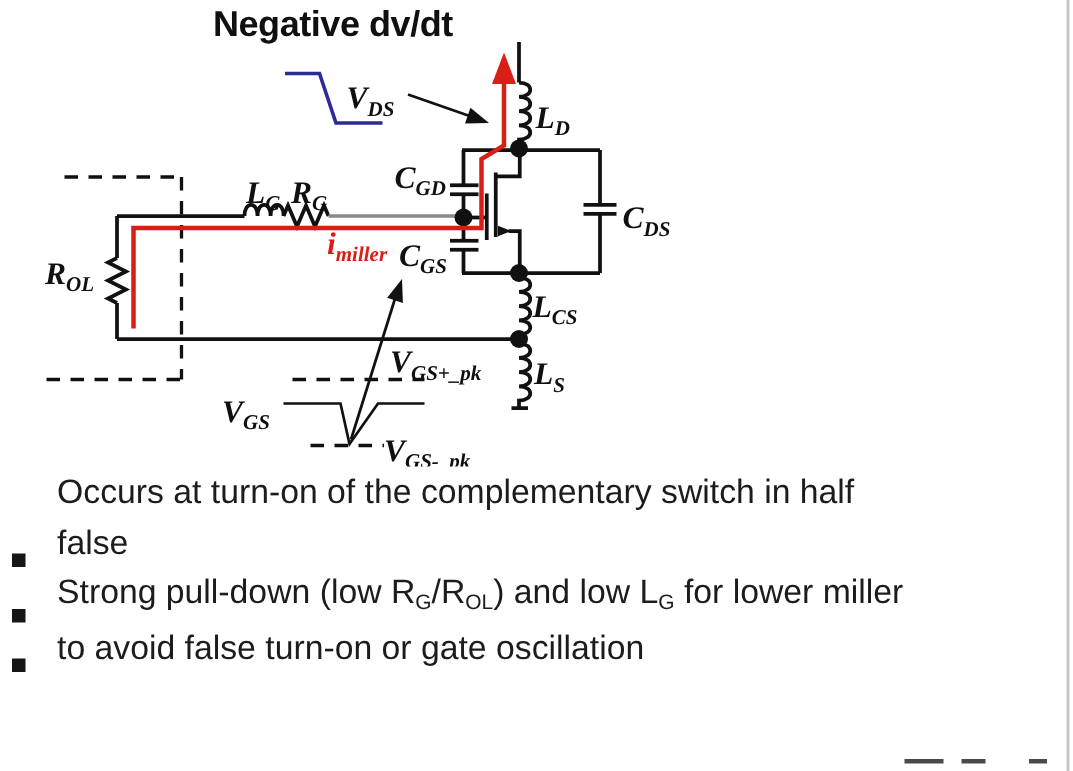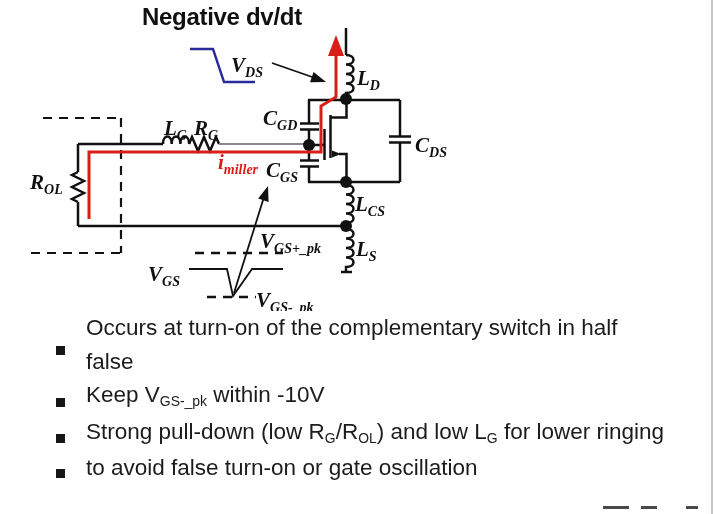--- a/index.html
+++ b/index.html
@@ -8,21 +8,21 @@
   .title{position:absolute;top:3px;left:142px;font-size:24px;font-weight:bold;color:#101010;
          letter-spacing:-0.3px;white-space:nowrap;}
   svg.circuit{position:absolute;top:0;left:0;}
   
   .clbl{font-family:"Liberation Serif",serif;font-style:italic;font-weight:bold;
         font-size:21px;fill:#101010;}
   .csub{font-size:14px;}
   .red-text{fill:#d91e18;}
   
   .bullets{position:absolute;top:311px;left:0;width:715px;overflow:hidden;color:#1c1c1c;}
-  .bullet{display:flex;align-items:center;margin-left:48px;}
+  .bullet{display:flex;align-items:flex-end;}
   .bsq{flex:0 0 auto;width:9px;height:9px;background:#161616;margin:12px 21px 0 8px;}
   .btext{font-size:22.5px;line-height:33.5px;}
   .bline{white-space:nowrap;}
   .sub{font-size:0.62em;position:relative;top:4px;}
   
   .edge{position:absolute;top:0;left:711px;width:2px;height:514px;background:#c7c7c7;}
   .scrap{position:absolute;background:#4a4a4a;height:3px;top:506px;}
   .s1{left:603px;width:26px;} .s2{left:641px;width:16px;} .s3{left:686px;width:12px;}
 </style>
 </head>
@@ -153,31 +153,25 @@
   <div class="bullets">
 
     <div class="bullet">
       <span class="bsq"></span>
       <div class="btext">
         <div class="bline"><span>Occurs at turn-on of the complementary switch in half</span></div>
         <div class="bline"><span>false</span></div>
       </div>
     </div>
 
-    <div class="bullet">
-      <span class="bsq"></span>
-      <div class="btext">
-        <div class="bline"><span>Keep V</span><span class="sub">GS-_pk</span><span> within -10V</span></div>
-      </div>
-    </div>
 
     <div class="bullet">
       <span class="bsq"></span>
       <div class="btext">
-        <div class="bline"><span>Strong pull-down (low R</span><span class="sub">G</span><span>/R</span><span class="sub">OL</span><span>) and low L</span><span class="sub">G</span><span> for lower ringing</span></div>
+        <div class="bline"><span>Strong pull-down (low R</span><span class="sub">G</span><span>/R</span><span class="sub">OL</span><span>) and low L</span><span class="sub">G</span><span> for lower miller</span></div>
       </div>
     </div>
 
     <div class="bullet">
       <span class="bsq"></span>
       <div class="btext">
         <div class="bline"><span>to avoid false turn-on or gate oscillation</span></div>
       </div>
     </div>
 

